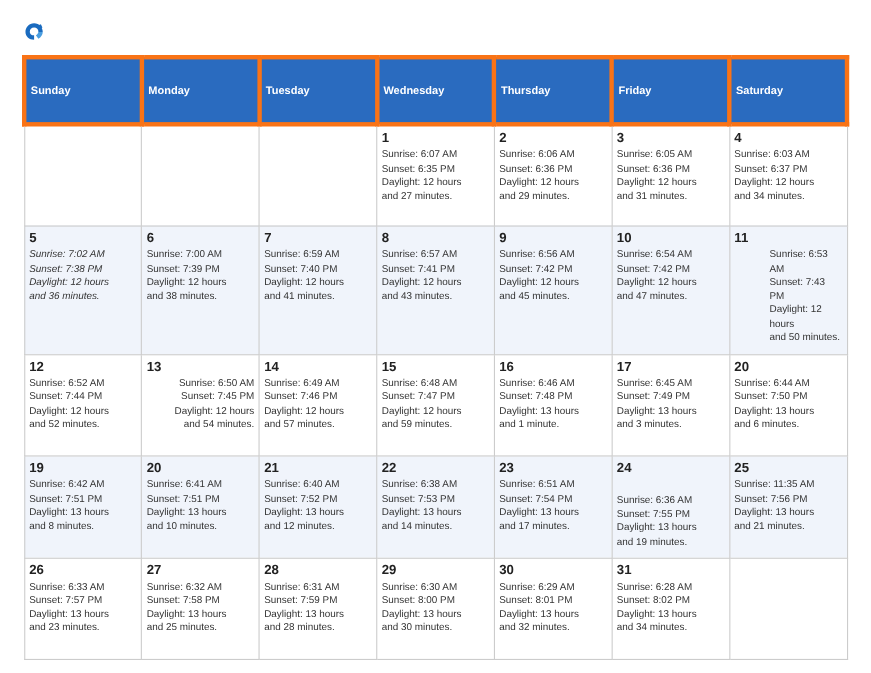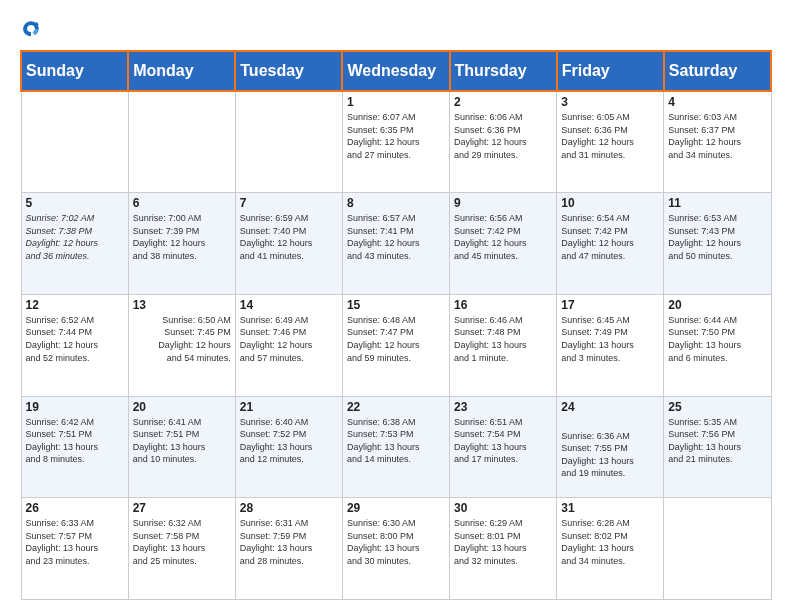--- a/index.html
+++ b/index.html
@@ -56,25 +56,25 @@
     .calendar {
       flex: 1;
       border: 1px solid #ccc;
       border-collapse: collapse;
       width: 100%;
       table-layout: fixed;
     }
     .calendar th {
       background: #2a6bbf;
       color: #fff;
-      font-size: 16px;
+      font-size: 10px;
       font-weight: bold;
-      padding: 10px 4px;
+      padding: 23px 4px;
       text-align: left;
-      border: 2px solid #f97316;
+      border: 4px solid #f97316;
     }
     .calendar td {
       border: 1px solid #ccc;
       vertical-align: top;
       padding: 3px 4px;
       font-size: 9.5px;
       color: #333;
       height: 88px;
       width: calc(100% / 7);
     }
@@ -206,21 +206,21 @@
           </td>
           <td>
             <span class="day-num">10</span>
             <div class="day-info" style="white-space: pre-line;">Sunrise: 6:54 AM
 Sunset: 7:42 PM
 Daylight: 12 hours
 and 47 minutes.</div>
           </td>
           <td>
             <span class="day-num">11</span>
-            <div class="day-info" style="white-space: pre-line;">Sunrise: 6:53 AM
+            <div class="day-info" style="white-space: pre-line; margin-left: 32px;">Sunrise: 6:53 AM
 Sunset: 7:43 PM
 Daylight: 12 hours
 and 50 minutes.</div>
           </td>
         </tr>
         <tr class="row-white">
           <td>
             <span class="day-num">12</span>
             <div class="day-info" style="white-space: pre-line;">Sunrise: 6:52 AM
 Sunset: 7:44 PM
@@ -308,21 +308,21 @@
           </td>
           <td>
             <span class="day-num">24</span>
             <div class="day-info" style="white-space: pre-line; margin-top: 16px;">Sunrise: 6:36 AM
 Sunset: 7:55 PM
 Daylight: 13 hours
 and 19 minutes.</div>
           </td>
           <td>
             <span class="day-num">25</span>
-            <div class="day-info" style="white-space: pre-line;">Sunrise: 5:35 AM
+            <div class="day-info" style="white-space: pre-line;">Sunrise: 11:35 AM
 Sunset: 7:56 PM
 Daylight: 13 hours
 and 21 minutes.</div>
           </td>
         </tr>
         <tr class="row-white">
           <td>
             <span class="day-num">26</span>
             <div class="day-info" style="white-space: pre-line;">Sunrise: 6:33 AM
 Sunset: 7:57 PM

